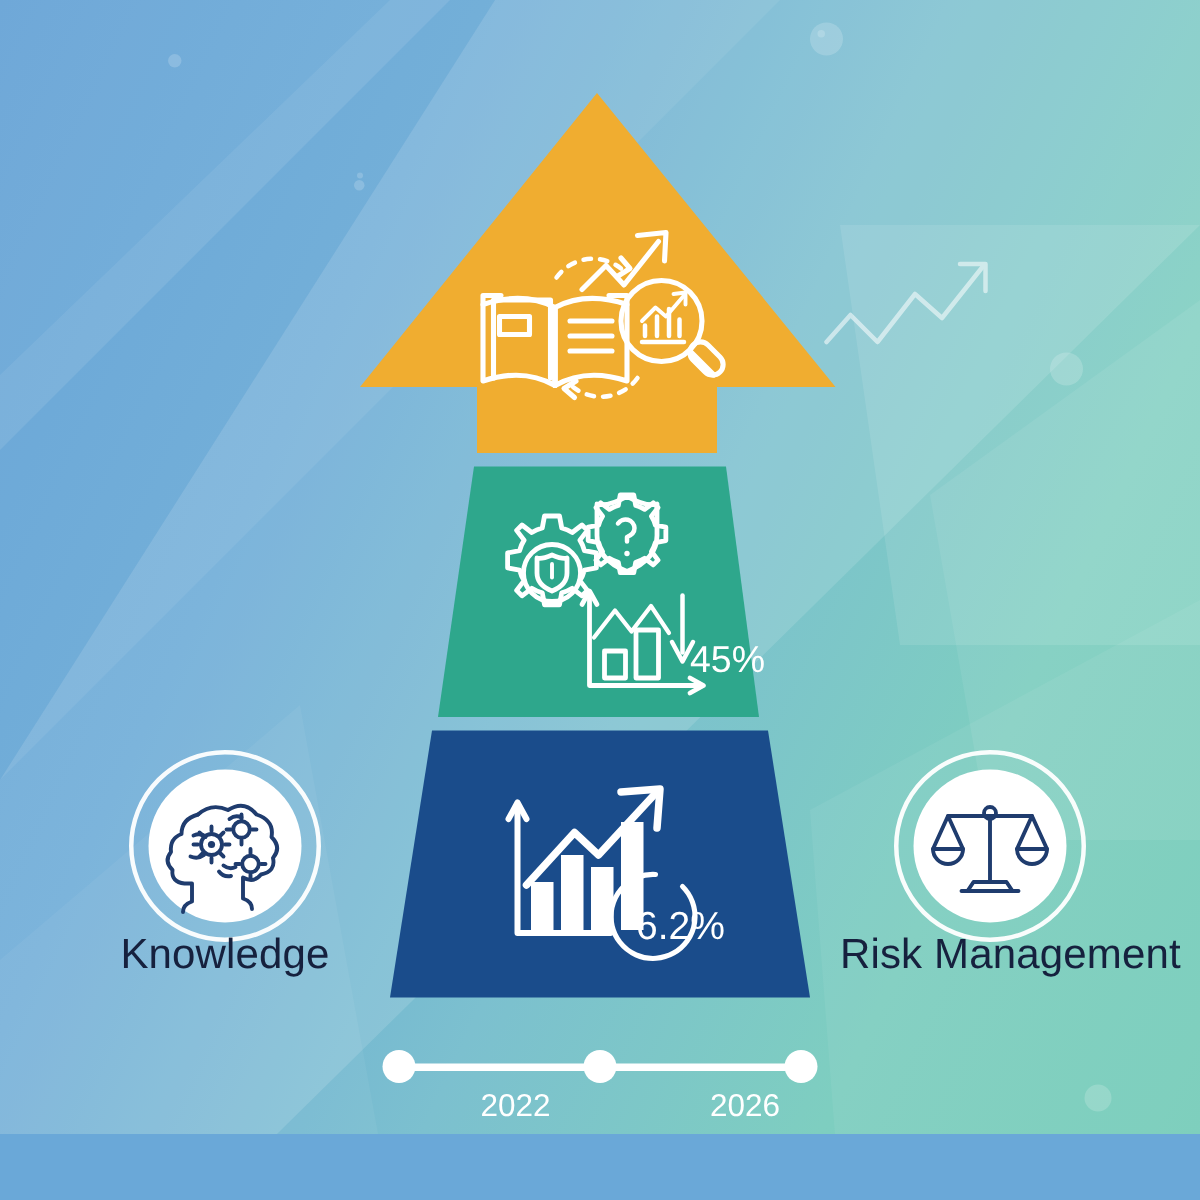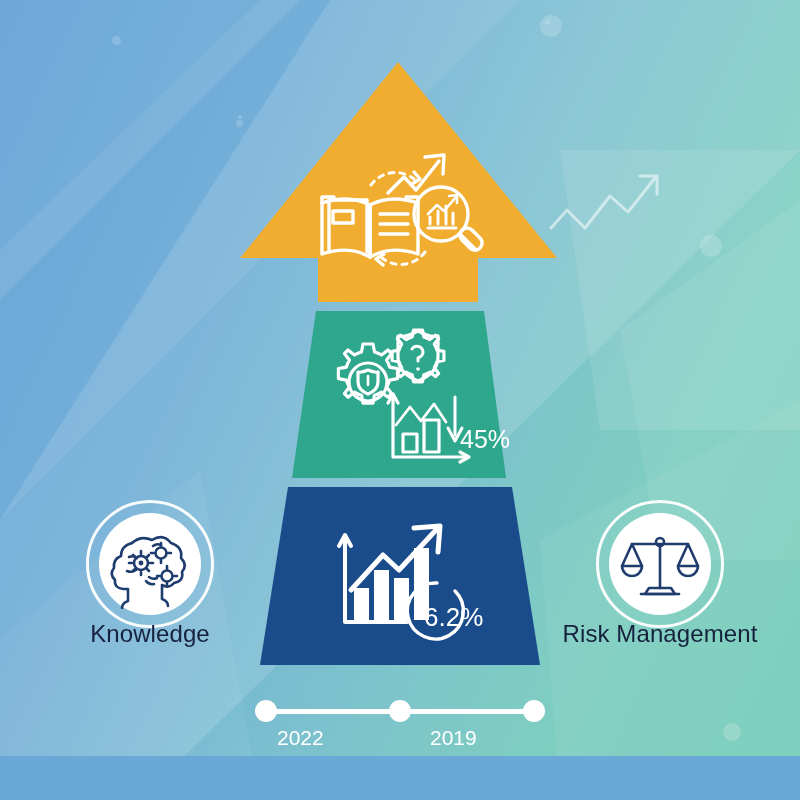--- a/index.html
+++ b/index.html
@@ -16,21 +16,21 @@
     background:linear-gradient(115deg,#5f9fd4 0%,#69a9d6 28%,#7cc0cf 55%,#7ecec0 78%,#76cdb9 100%);
   }
   .bg-poly{position:absolute;inset:0;}
   .dot{position:absolute;border-radius:50%;background:rgba(255,255,255,.18);}
 
   
   .stack{position:absolute;left:0;top:0;width:800px;height:800px;}
 
   .label-text{
     position:absolute;text-align:center;
-    color:#16213e;font-size:24px;letter-spacing:.1px;
+    color:#16213e;font-size:28px;letter-spacing:.1px;
     white-space:nowrap;
   }
 
   
   .badge{position:absolute;width:128px;height:128px;}
   .badge-ring{
     position:absolute;left:0;top:0;width:128px;height:128px;
     border-radius:50%;border:3px solid rgba(255,255,255,.95);
     box-sizing:border-box;
   }
@@ -45,21 +45,21 @@
   .tl-line{
     position:absolute;left:12px;top:9px;width:266px;height:5px;
     background:#ffffff;border-radius:3px;
   }
   .tl-dot{
     position:absolute;top:0;width:22px;height:22px;border-radius:50%;
     background:#ffffff;
   }
   .tl-label{
     position:absolute;top:26px;color:#ffffff;font-size:21px;
-    white-space:nowrap;text-align:left;width:90px;
+    white-space:nowrap;text-align:right;width:90px;
   }
 </style>
 </head>
 <body>
 
 <div id="stage">
 
   <div class="bg-base"></div>
 
   <svg class="bg-poly" viewBox="0 0 800 800">
@@ -233,16 +233,16 @@
     </svg>
   </div>
   <div class="label-text" style="left:560px;top:620px;width:200px;">Risk Management</div>
 
   <div class="timeline">
     <div class="tl-line"></div>
     <span class="tl-dot" style="left:0px;"></span>
     <span class="tl-dot" style="left:134px;"></span>
     <span class="tl-dot" style="left:268px;"></span>
     <div class="tl-label" style="left:22px;">2022</div>
-    <div class="tl-label" style="left:175px;">2019</div>
+    <div class="tl-label" style="left:175px;">2026</div>
   </div>
 
 </div>
 
 </body></html>

